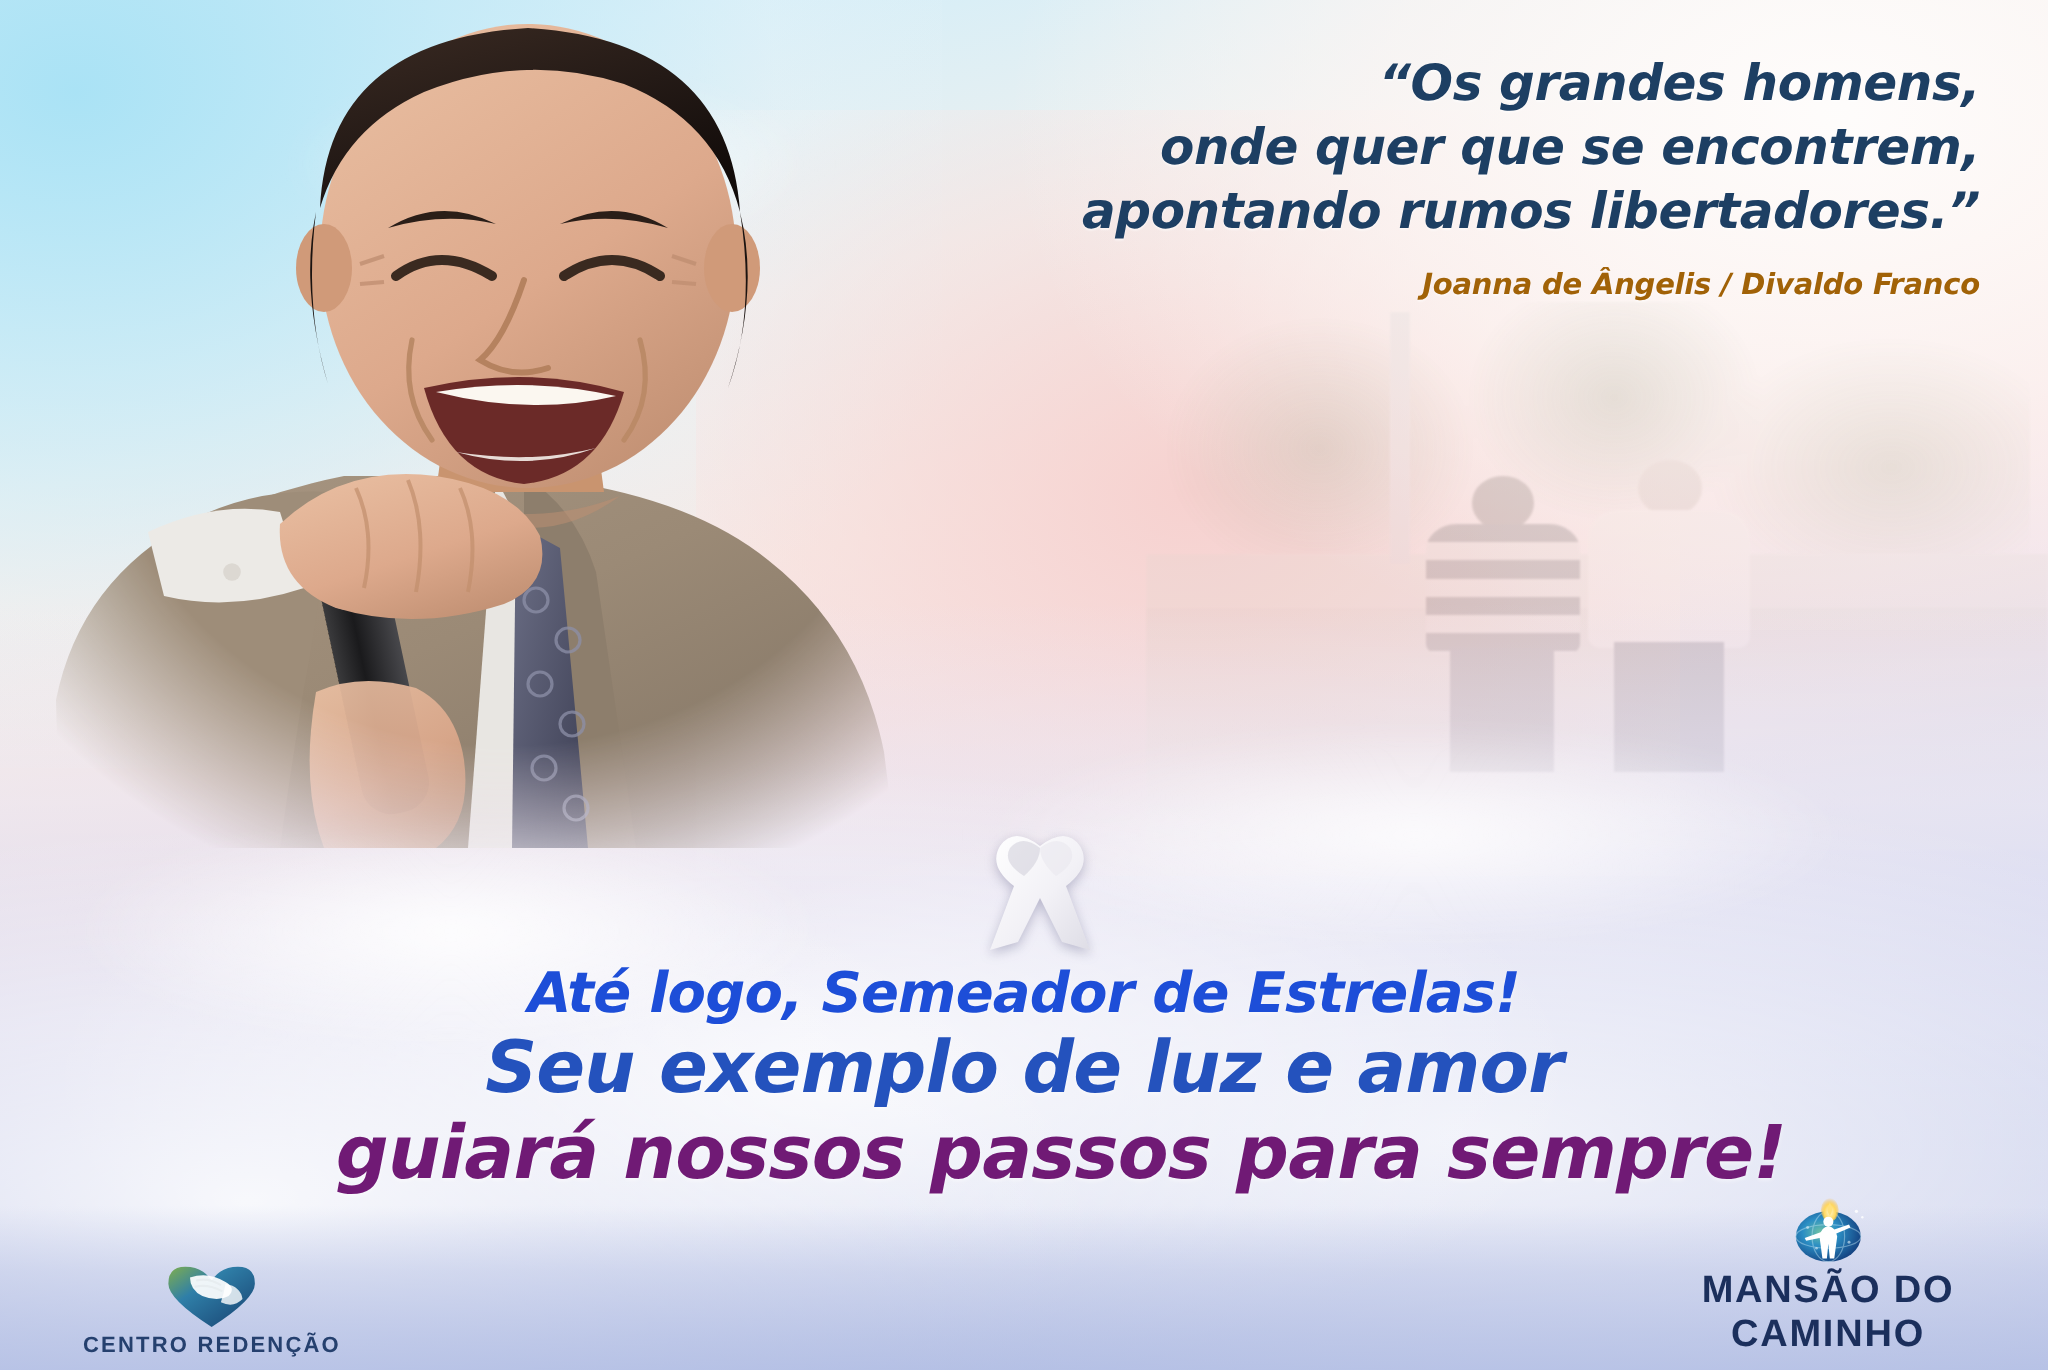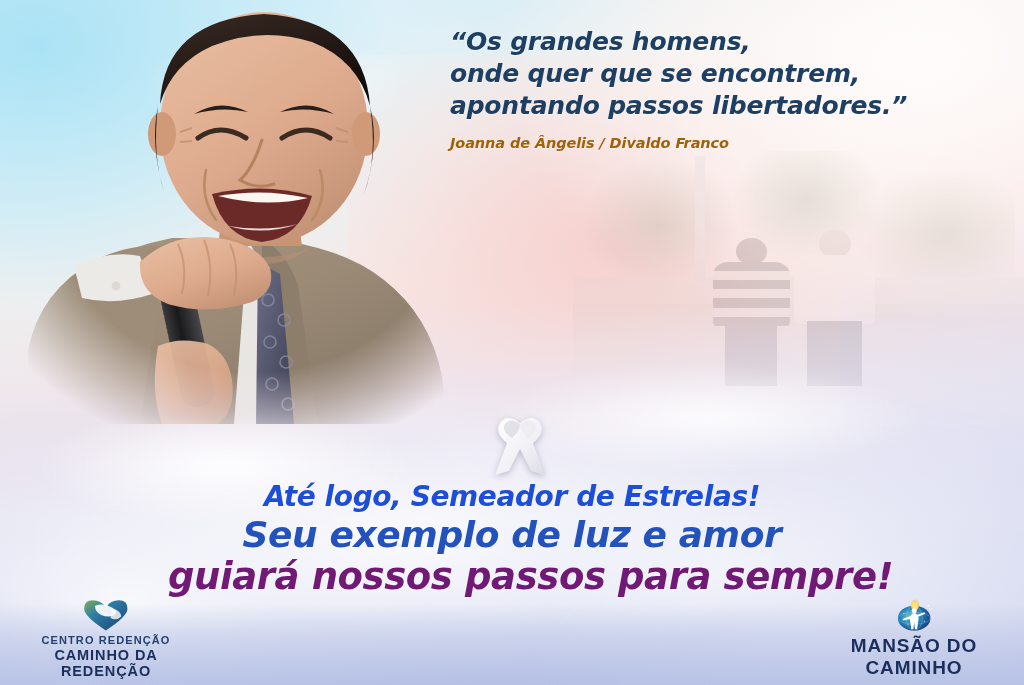--- a/index.html
+++ b/index.html
@@ -151,20 +151,21 @@
     left:12px; top:-6px;
     width:480px; height:430px;
   }
   .portrait svg { display:block; width:100%; height:100%; }
 
   
   .quote-block {
     position:absolute;
     right:34px; top:26px;
     width:540px;
+    text-align:right;
   }
   .quote-line {
     font-family:"DejaVu Sans", sans-serif;
     font-style:italic;
     font-weight:bold;
     font-size:25px;
     line-height:32px;
     letter-spacing:-0.2px;
     color:#1d3f63;
     white-space:nowrap;
@@ -419,21 +420,21 @@
           <path d="M192 246 Q202 270 196 302"></path>
           <path d="M218 250 Q228 272 222 302"></path>
         </g>
       </g>
     </svg>
   </div>
 
   <div class="quote-block">
     <div class="quote-line">“Os grandes homens,</div>
     <div class="quote-line">onde quer que se encontrem,</div>
-    <div class="quote-line">apontando passos libertadores.”</div>
+    <div class="quote-line">apontando rumos libertadores.”</div>
     <div class="quote-attr">Joanna de Ângelis / Divaldo Franco</div>
   </div>
 
   <div class="ribbon">
     <svg viewBox="0 0 66 72" xmlns="http://www.w3.org/2000/svg" aria-hidden="true">
       <defs>
         <linearGradient id="ribG" x1="0" y1="0" x2="1" y2="1">
           <stop offset="0%" stop-color="#ffffff"></stop>
           <stop offset="55%" stop-color="#f2f1f6"></stop>
           <stop offset="100%" stop-color="#dedde6"></stop>
@@ -465,21 +466,20 @@
         <path d="M36 42 Q8 24 8 14 Q8 3 19 3 Q30 3 36 12 Q42 3 53 3 Q64 3 64 14 Q64 24 36 42 Z" fill="url(#heartG)"></path>
         <path d="M22 10 Q34 6 45 13 Q52 17 47 22 Q40 26 30 22 Q22 18 22 10 Z" fill="#ffffff" opacity="0.92"></path>
         <g stroke="#e6ecef" stroke-width="1.4" fill="none" opacity="0.85">
           <path d="M26 12 Q34 10 42 15"></path>
           <path d="M25 16 Q34 14 43 19"></path>
         </g>
         <path d="M45 14 Q55 16 56 24 Q50 30 42 26 Q44 20 45 14 Z" fill="#ffffff" opacity="0.8"></path>
       </svg>
     </div>
     <div class="logo-line-1">CENTRO REDENÇÃO</div>
-    <div class="logo-line-2">CAMINHO DA REDENÇÃO</div>
   </div>
 
   <div class="logo-right">
     <div class="logo-mark">
       <svg viewBox="0 0 60 46" xmlns="http://www.w3.org/2000/svg" aria-hidden="true">
         <defs>
           <radialGradient id="globeG" cx="38%" cy="42%" r="68%">
             <stop offset="0%" stop-color="#6fc3a6"></stop>
             <stop offset="40%" stop-color="#2b8ec4"></stop>
             <stop offset="100%" stop-color="#123a7a"></stop>

